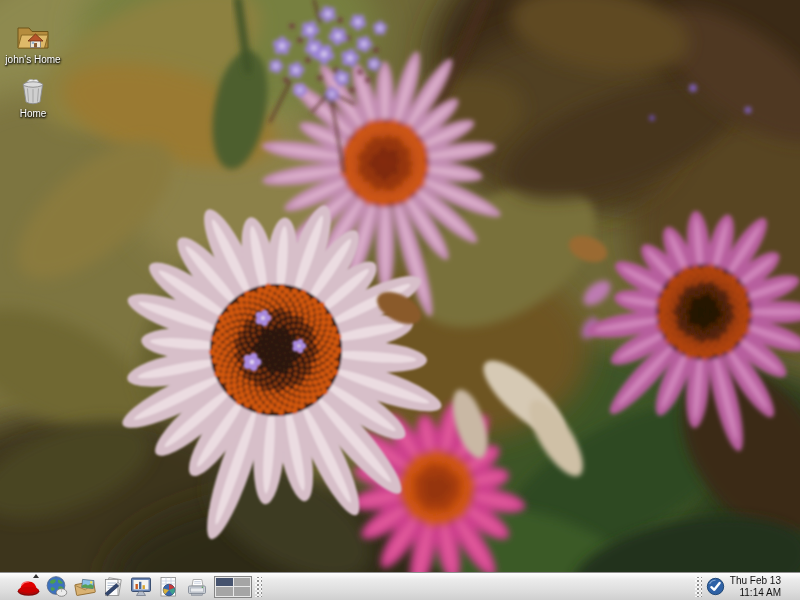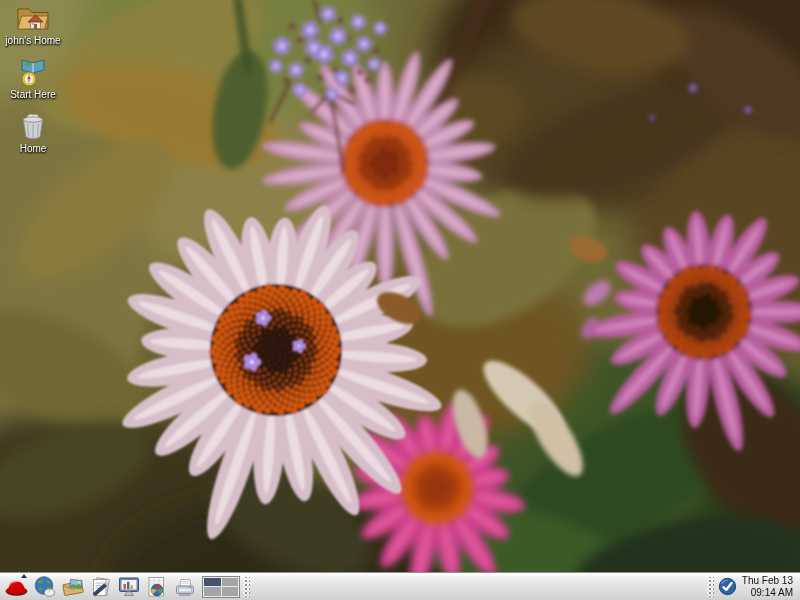--- a/index.html
+++ b/index.html
@@ -2,31 +2,31 @@
 <html><head>
 <meta charset="utf-8">
 <style>
   html,body{margin:0;padding:0}
   #desktop{position:relative;width:800px;height:600px;overflow:hidden;
     font-family:"Liberation Sans",sans-serif;background:#6f6837;user-select:none}
   #wallpaper{position:absolute;inset:0}
   #wallpaper svg{display:block}
 
   
-  .desk-icons{position:absolute;top:3px;left:1px;width:64px;display:flex;flex-direction:column;gap:11px;z-index:2}
+  .desk-icons{position:absolute;top:22px;left:1px;width:64px;display:flex;flex-direction:column;gap:11px;z-index:2}
   .dicon{display:flex;flex-direction:column;align-items:center;cursor:pointer}
   .dicon-img{width:34px;height:30px;display:block}
   .dicon-label{margin-top:2px;font-size:10px;color:#fff;white-space:nowrap;
     text-shadow:0 1px 2px #000,1px 1px 2px rgba(0,0,0,.9)}
 
   
   .panel{position:absolute;left:0;bottom:0;width:800px;height:28px;box-sizing:border-box;z-index:3;
     background:linear-gradient(#ffffff,#ebebeb 25%,#dcdcdc 70%,#cfcfcf);
     border-top:1px solid #8f8f8f;box-shadow:inset 0 1px 0 #fdfdfd;
-    display:flex;align-items:center;padding:0 3px;gap:1px}
+    display:flex;align-items:center;padding:0 15px;gap:1px}
   .launcher{width:27px;height:26px;display:flex;align-items:center;justify-content:center;
     background:none;border:none;padding:0;position:relative;cursor:pointer}
   .launcher svg{display:block}
   .menu-arrow{position:absolute;top:0;right:3px;width:0;height:0;
     border-left:3px solid transparent;border-right:3px solid transparent;border-bottom:4px solid #2f2f2f}
   .ws{width:38px;height:22px;border:1px solid #858585;background:#e8e8e8;margin-left:3px;
     display:grid;grid-template-columns:1fr 1fr;grid-template-rows:1fr 1fr;gap:1px;padding:1px;box-sizing:border-box}
   .ws-cell{cursor:pointer}
   .handle{width:7px;height:20px;margin:0 2px;cursor:grab;
     background-image:radial-gradient(circle at 2px 2px,#8f8f8f 1px,rgba(255,255,255,.85) 1.5px,transparent 2.1px);
@@ -1370,35 +1370,20 @@
           <path d="M12,19 L19.5,12 L27,19 Z" fill="#b5542a" stroke="#6e2e10" stroke-width="0.8"></path>
           <rect x="18" y="21" width="3" height="4.5" fill="#8a5c30"></rect>
           <rect x="15.8" y="19.6" width="2.4" height="2.4" fill="#9ab8d0"></rect>
         </svg>
       </span>
       <span class="dicon-label">john's Home</span>
     </div>
     <div class="dicon">
       <span class="dicon-img">
         <svg width="34" height="30" viewBox="0 0 34 30">
-          <path d="M6,3 L17,6 L28,3 L28,13 L17,16 L6,13 Z" fill="#5e9ccc" stroke="#2e5e86" stroke-width="0.9"></path>
-          <path d="M9,5.5 Q13,4 16,7 Q13,10 9.5,9 Z" fill="#58a058"></path>
-          <path d="M20,6 Q24,4.5 26,7.5 Q23,10 20,9 Z" fill="#6ab06a"></path>
-          <line x1="17" y1="6" x2="17" y2="16" stroke="#cfe2f0" stroke-width="1"></line>
-          <circle cx="13" cy="22" r="7" fill="#e7c93a" stroke="#97790e" stroke-width="1"></circle>
-          <circle cx="13" cy="22" r="4.8" fill="#f6f1dc" stroke="#b09a40" stroke-width="0.6"></circle>
-          <path d="M13,17.8 L14.6,22 L11.4,22 Z" fill="#cc3a3a"></path>
-          <path d="M13,26.2 L14.6,22 L11.4,22 Z" fill="#9aa0a8"></path>
-        </svg>
-      </span>
-      <span class="dicon-label">Start Here</span>
-    </div>
-    <div class="dicon">
-      <span class="dicon-img">
-        <svg width="34" height="30" viewBox="0 0 34 30">
           <path d="M11,5.5 Q14,2 17.5,4 Q21.5,2.5 22.5,5.5 Q24,7.5 21,8.5 L12.5,8.5 Q9.5,7.5 11,5.5 Z" fill="#f1f1f1" stroke="#9a9a9a" stroke-width="0.7"></path>
           <ellipse cx="17" cy="9" rx="10" ry="3.2" fill="#dcdcdc" stroke="#8a8a8a" stroke-width="0.9"></ellipse>
           <path d="M7.5,9.5 L10,26 Q17,29.5 24,26 L26.5,9.5 Q17,13 7.5,9.5 Z" fill="#cfcfcf" stroke="#8a8a8a" stroke-width="0.9"></path>
           <g stroke="#a5a5a5" stroke-width="1">
             <line x1="11.5" y1="12.5" x2="12.5" y2="25.5"></line>
             <line x1="17" y1="13.2" x2="17" y2="26.6"></line>
             <line x1="22.5" y1="12.5" x2="21.5" y2="25.5"></line>
           </g>
         </svg>
       </span>
@@ -1507,16 +1492,16 @@
     <div class="handle"></div>
     <button class="notif">
       <svg width="19" height="19" viewBox="0 0 19 19">
         <circle cx="9.5" cy="9.5" r="8.2" fill="#2f62a6" stroke="#17406e" stroke-width="0.9"></circle>
         <path d="M5.4,10.2 L8.3,12.8 L13.6,5.9" fill="none" stroke="#fff" stroke-width="2.4" stroke-linecap="round" stroke-linejoin="round"></path>
         <path d="M3.6,7 A6.5,6.5 0 0 1 9.5,3.2" stroke="#9ab8dc" stroke-width="1.1" fill="none" opacity="0.8"></path>
       </svg>
     </button>
     <div class="clock">
       <div>Thu Feb 13</div>
-      <div>09:14 AM</div>
+      <div>11:14 AM</div>
     </div>
   </div>
 </div>
 
 </body></html>

